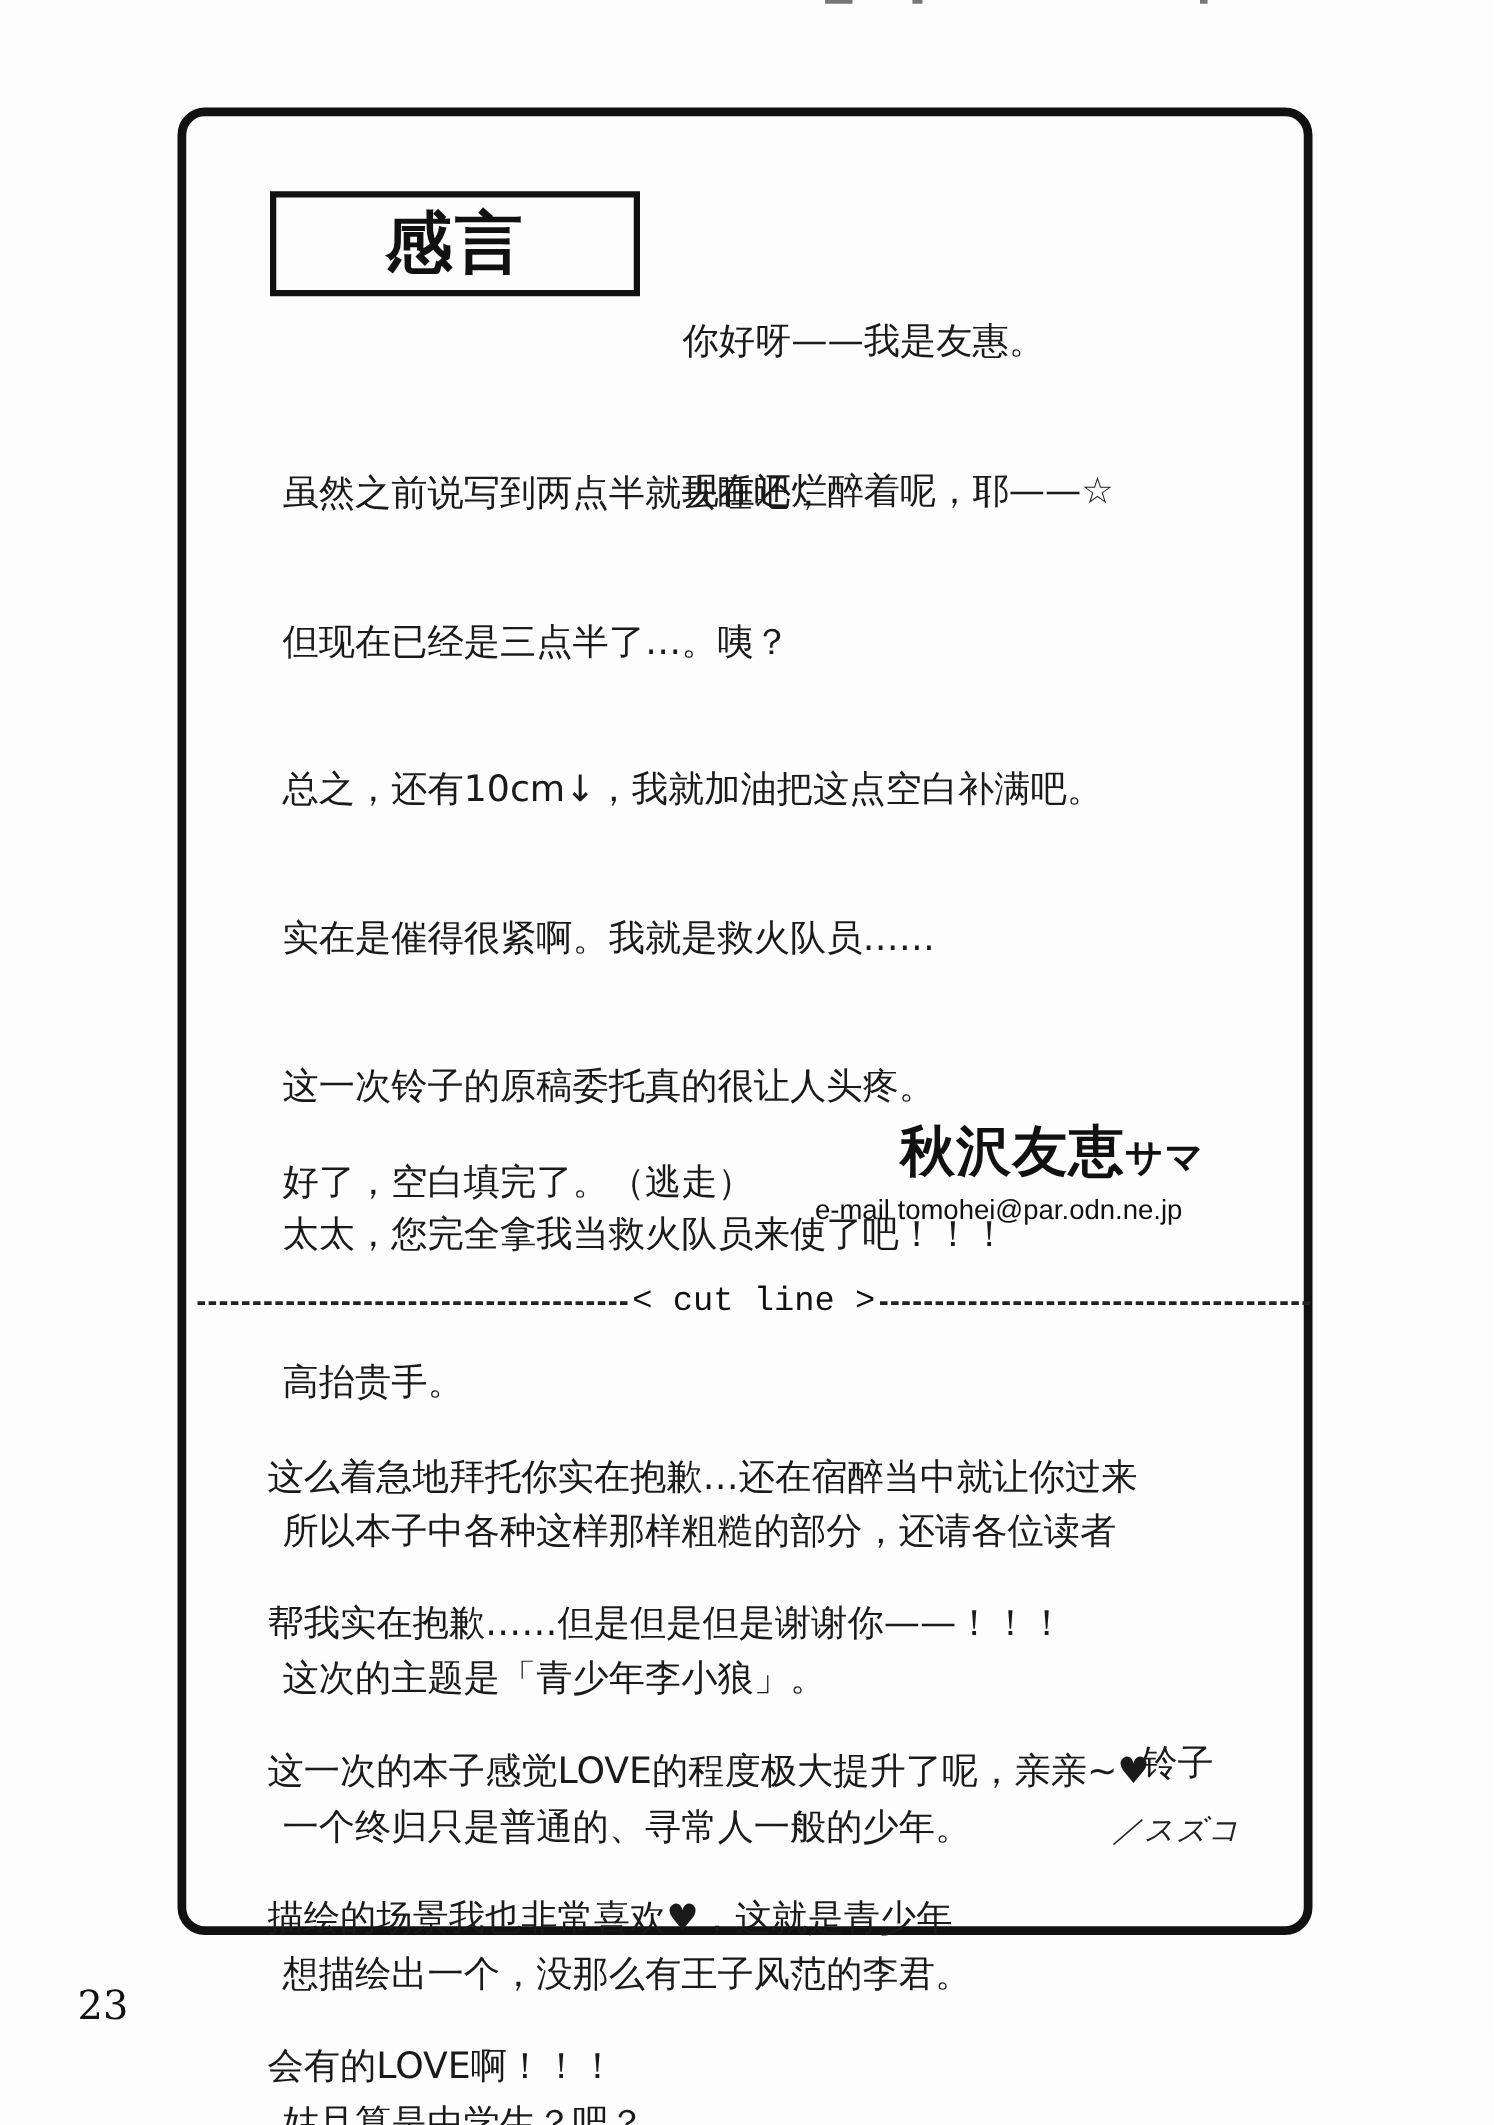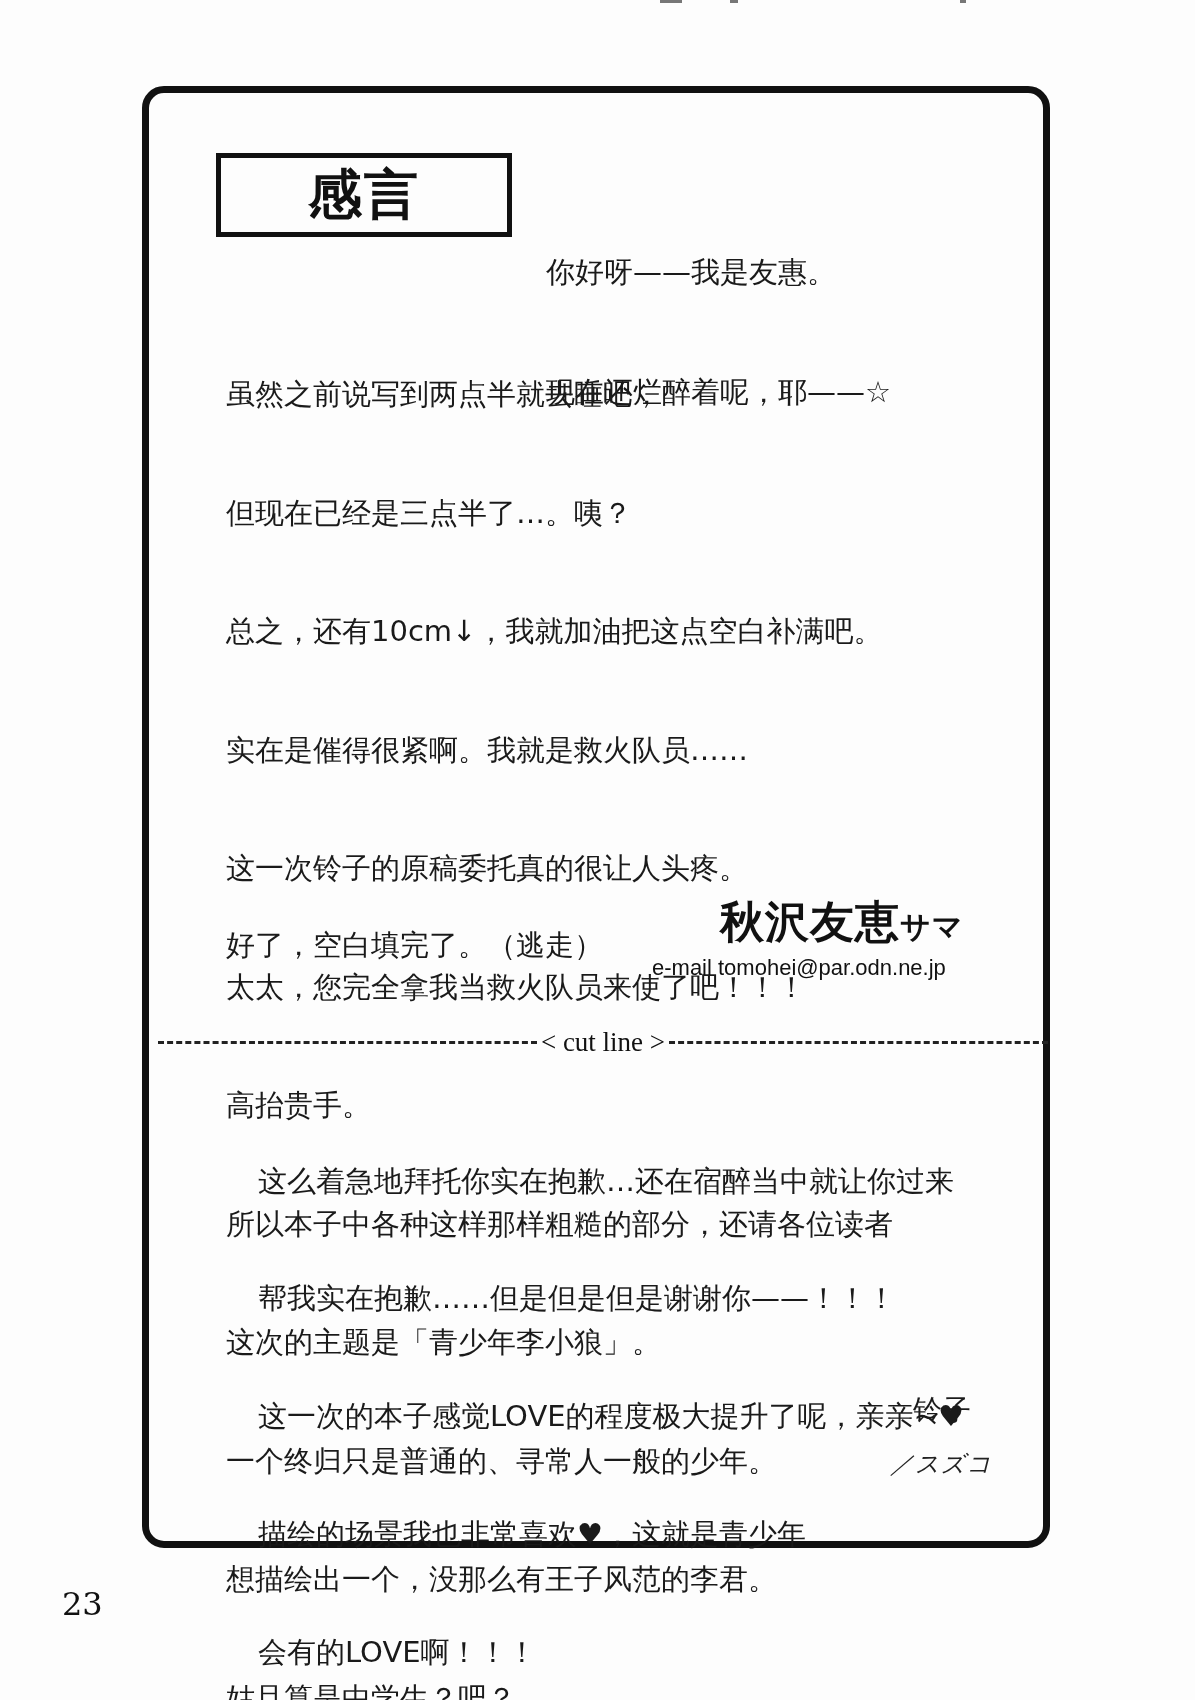--- a/index.html
+++ b/index.html
@@ -127,38 +127,37 @@
       height: 40px;
       display: flex;
       align-items: center;
     }
     .cut-line .dashes {
       flex: 1;
       height: 0;
       border-top: 3px dashed #222;
     }
     .cut-line .cut-label {
-      font-family: Liberation Serif, serif;
+      font-family: Liberation Mono, monospace;
       font-size: 27px;
       padding: 0 4px;
       color: #111;
       white-space: pre;
     }
     .body2 {
       position: absolute;
       left: 214px;
       top: 1083px;
       font-size: 29px;
       line-height: 39.3px;
       color: #1a1a1a;
       white-space: pre;
     }
     .body2 .line {
       display: block;
-      margin-left: 44px;
     }
     .sign-suzuko {
       position: absolute;
       left: 913px;
       top: 1390px;
       font-size: 29px;
       line-height: 40px;
       white-space: pre;
     }
     .sign-hand {

